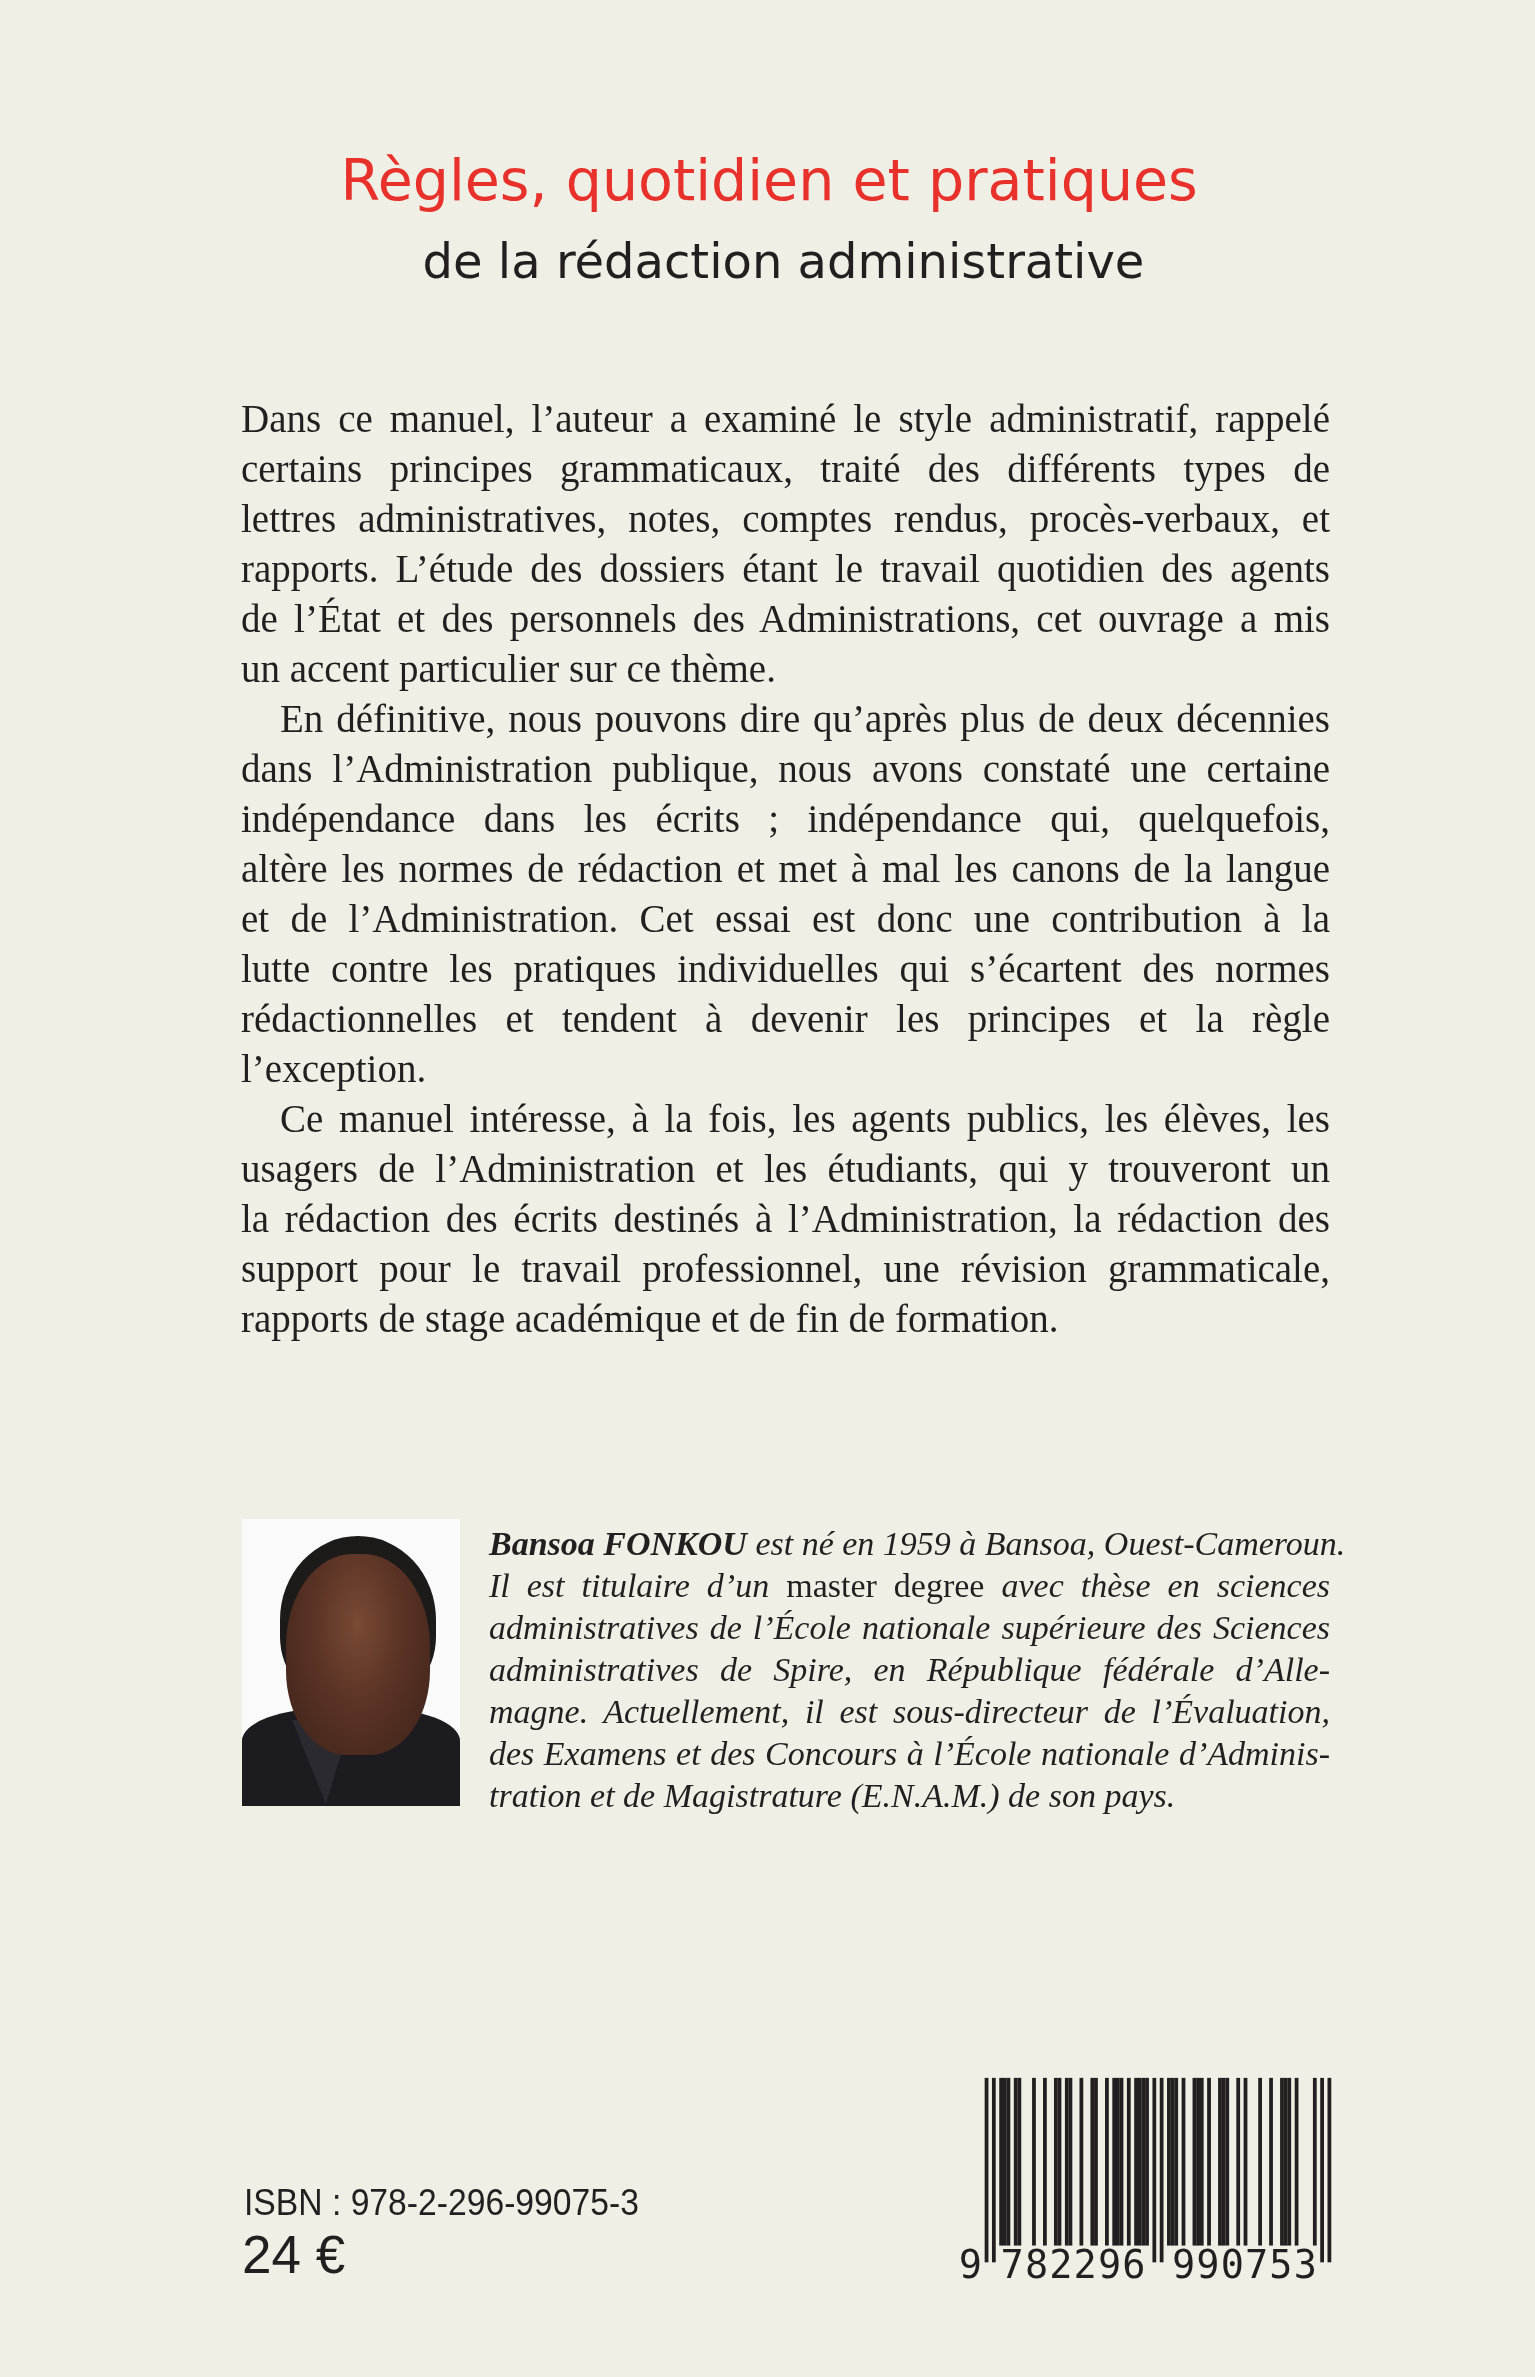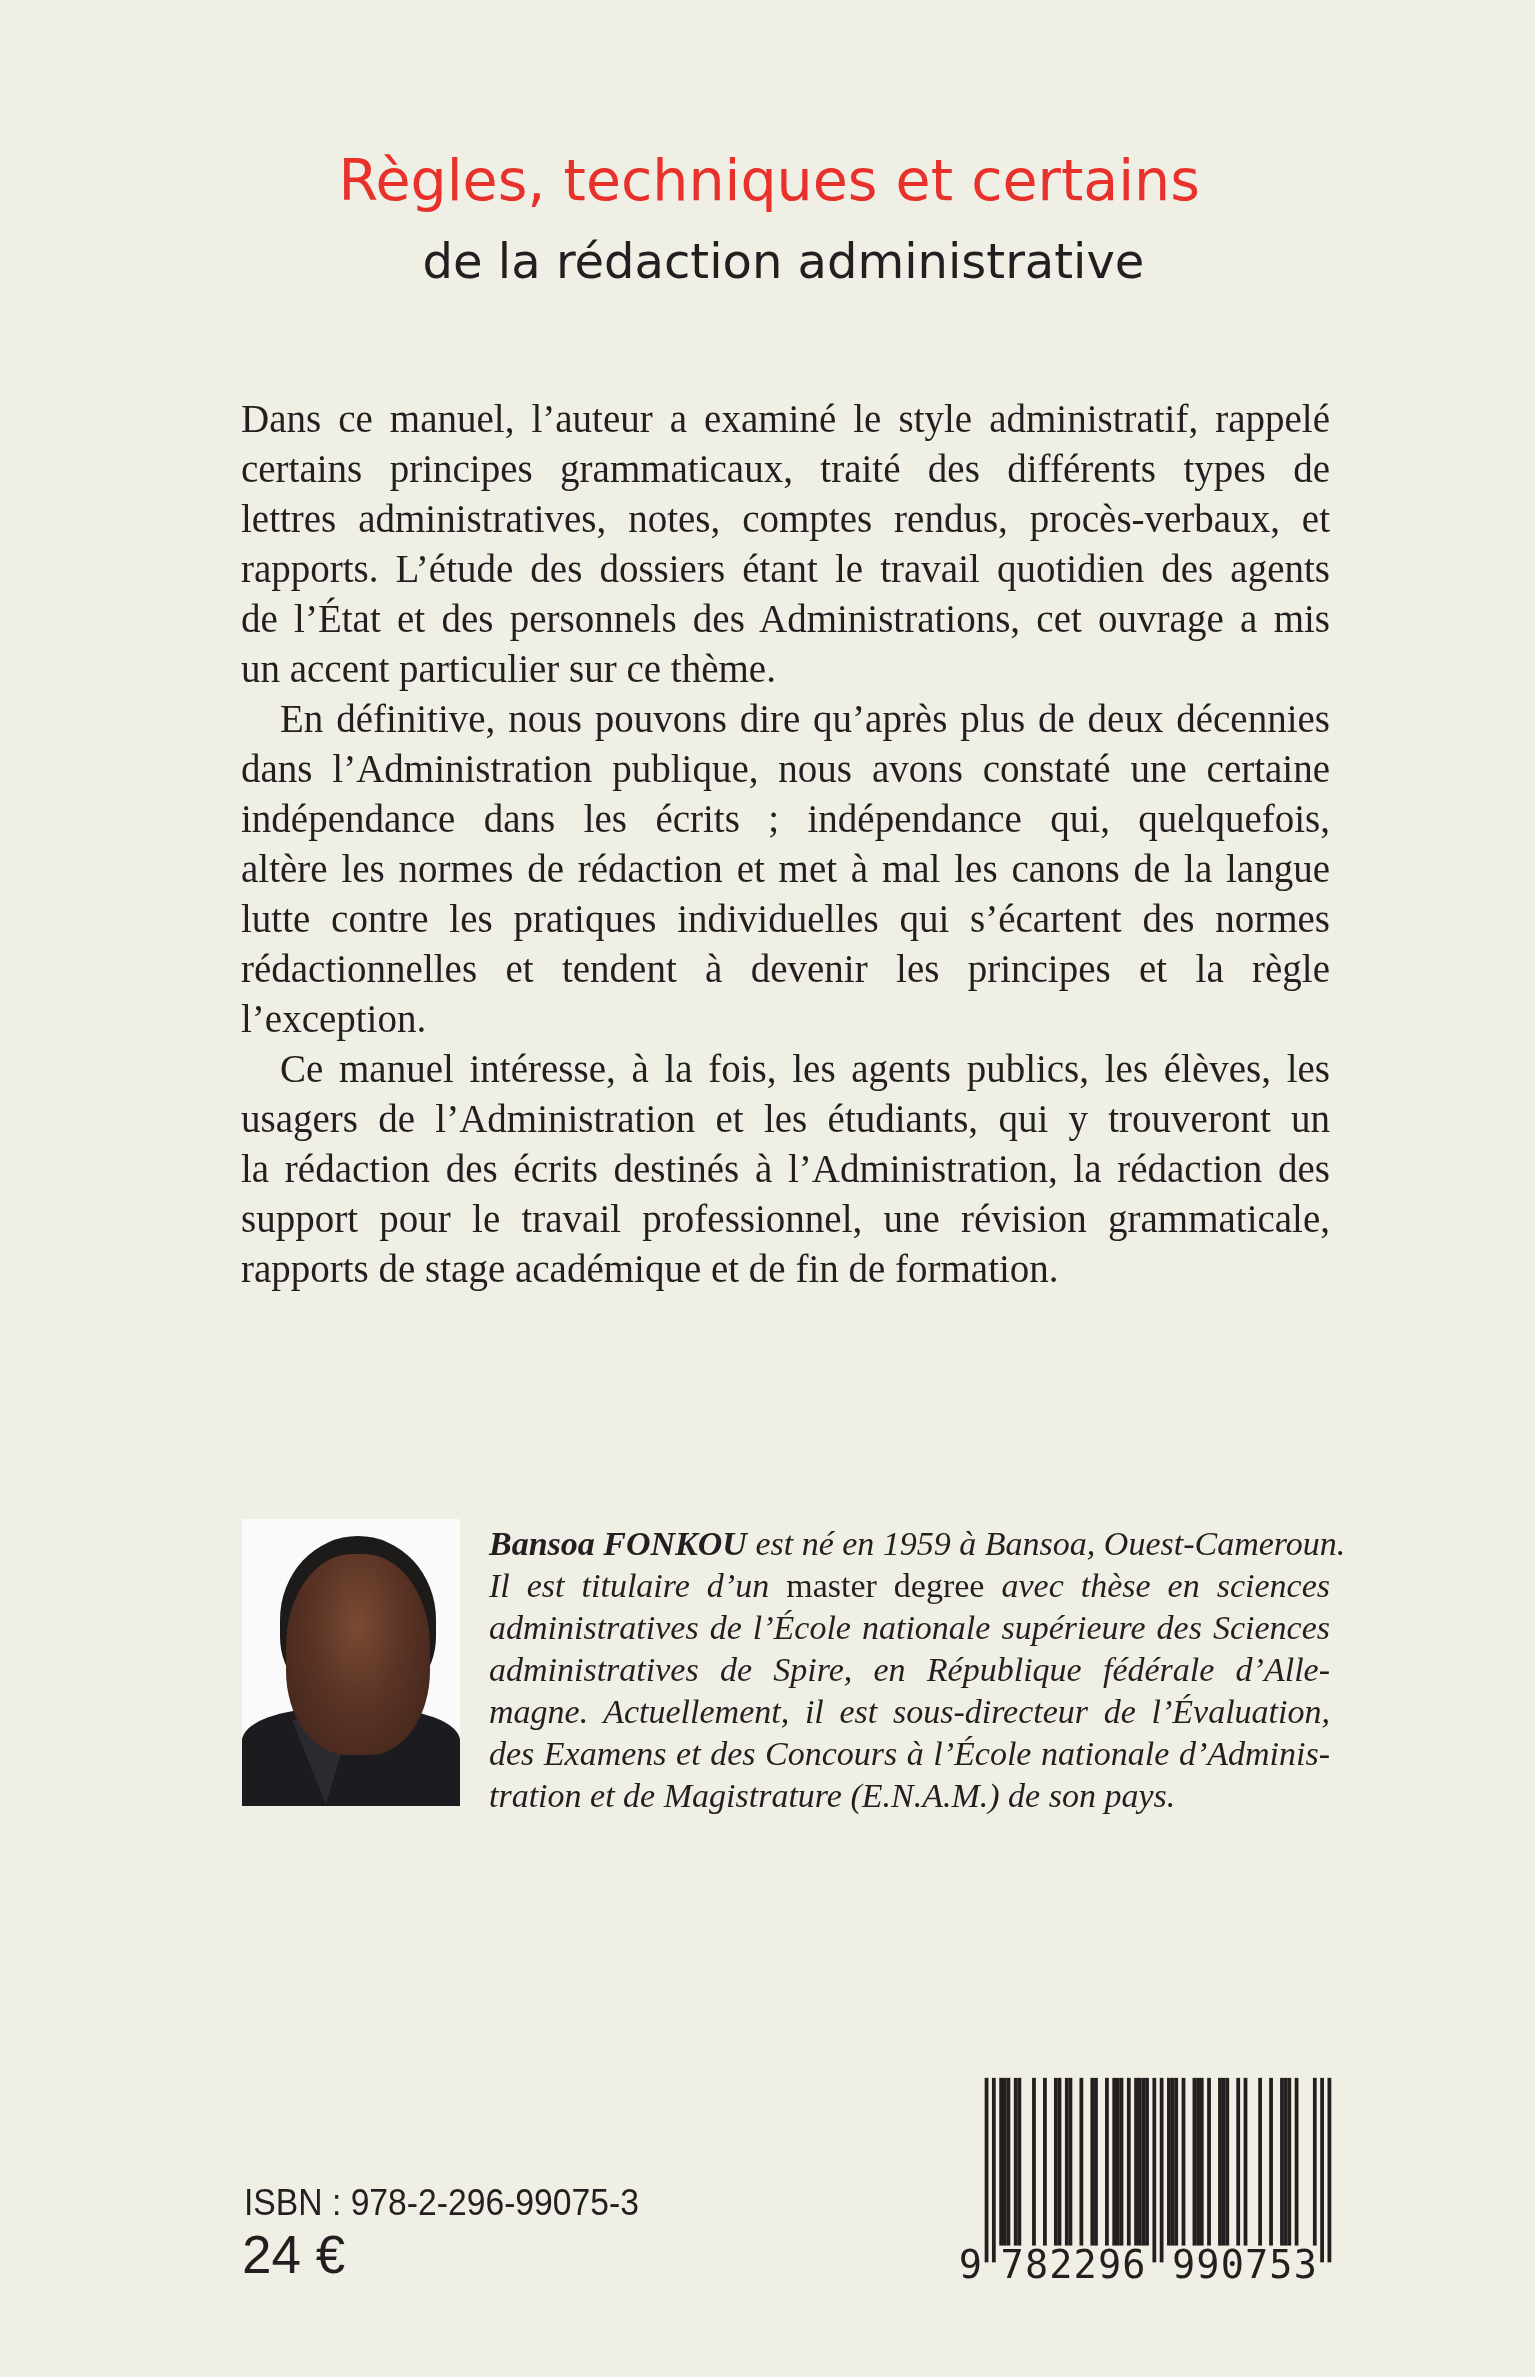--- a/index.html
+++ b/index.html
@@ -82,37 +82,38 @@
     font-family: "Liberation Sans", sans-serif;
     font-size: 53px; line-height: 60px;
     white-space: nowrap;
   }
   .barcode { left: 956px; top: 2072px; width: 386px; height: 218px; }
   .barcode svg { display: block; }
 </style>
 </head>
 <body>
 
-<div class="abs title"><span class="inner">Règles, techniques et certains</span></div>
+<div class="abs title"><span class="inner">Règles, quotidien et pratiques</span></div>
 <div class="abs subtitle">de la rédaction administrative</div>
 
 <div class="abs body-text">
   <div>
     <div class="line">Dans ce manuel, l’auteur a examiné le style administratif, rappelé</div>
     <div class="line">certains principes grammaticaux, traité des différents types de</div>
     <div class="line">lettres administratives, notes, comptes rendus, procès-verbaux, et</div>
     <div class="line">rapports. L’étude des dossiers étant le travail quotidien des agents</div>
     <div class="line">de l’État et des personnels des Administrations, cet ouvrage a mis</div>
     <div class="line last">un accent particulier sur ce thème.</div>
   </div>
   <div>
     <div class="line indent">En définitive, nous pouvons dire qu’après plus de deux décennies</div>
     <div class="line">dans l’Administration publique, nous avons constaté une certaine</div>
     <div class="line">indépendance dans les écrits ; indépendance qui, quelquefois,</div>
     <div class="line">altère les normes de rédaction et met à mal les canons de la langue</div>
+    <div class="line">et de l’Administration. Cet essai est donc une contribution à la</div>
     <div class="line">lutte contre les pratiques individuelles qui s’écartent des normes</div>
     <div class="line">rédactionnelles et tendent à devenir les principes et la règle</div>
     <div class="line last">l’exception.</div>
   </div>
   <div>
     <div class="line indent">Ce manuel intéresse, à la fois, les agents publics, les élèves, les</div>
     <div class="line">usagers de l’Administration et les étudiants, qui y trouveront un</div>
     <div class="line">la rédaction des écrits destinés à l’Administration, la rédaction des</div>
     <div class="line">support pour le travail professionnel, une révision grammaticale,</div>
     <div class="line last">rapports de stage académique et de fin de formation.</div>

